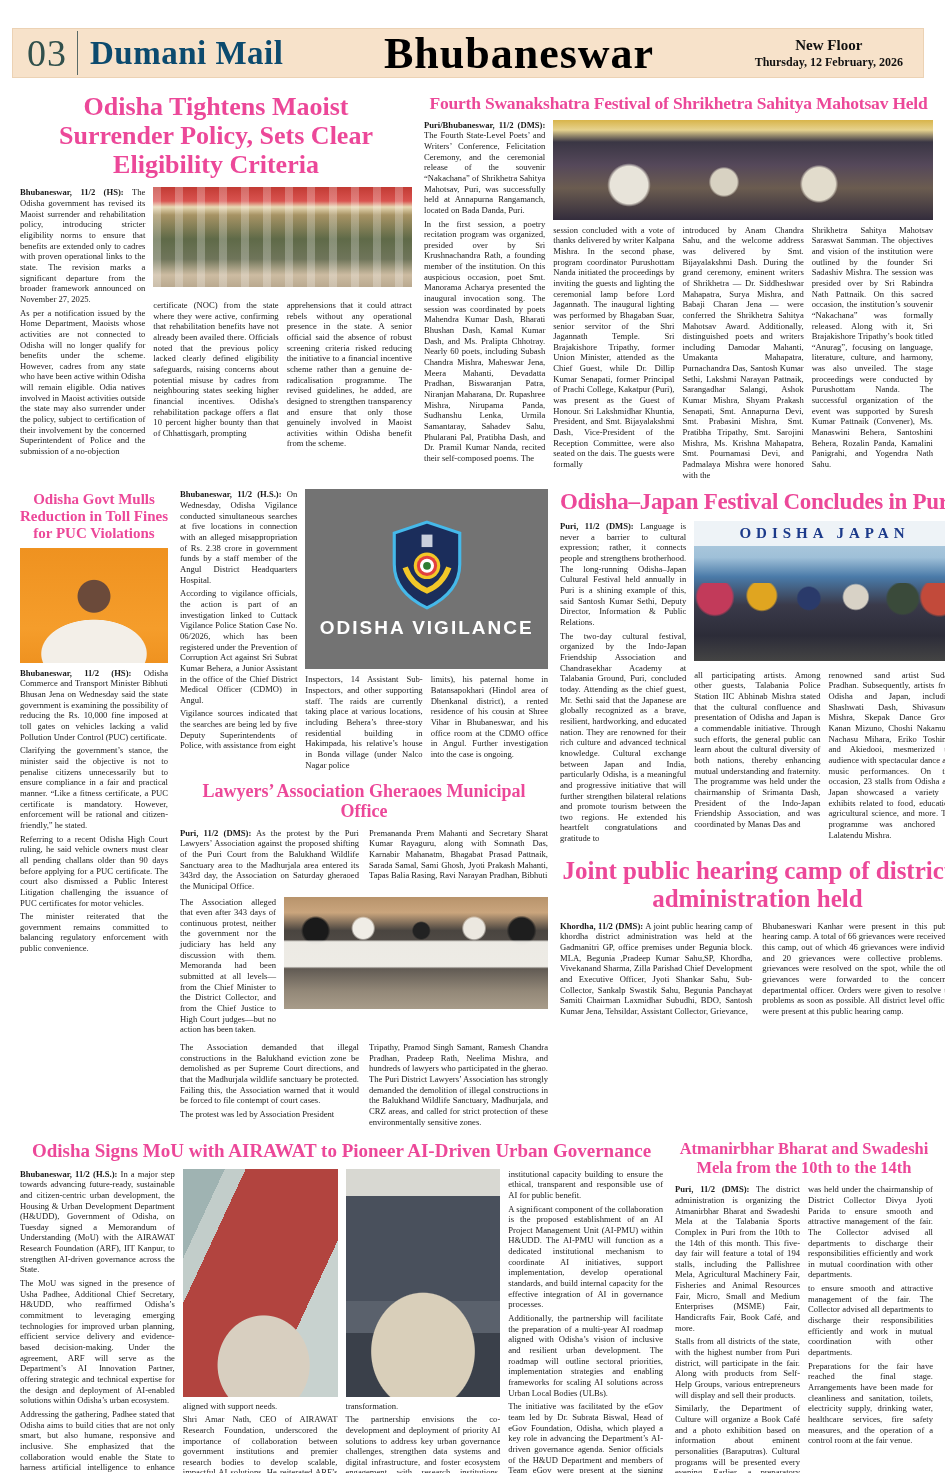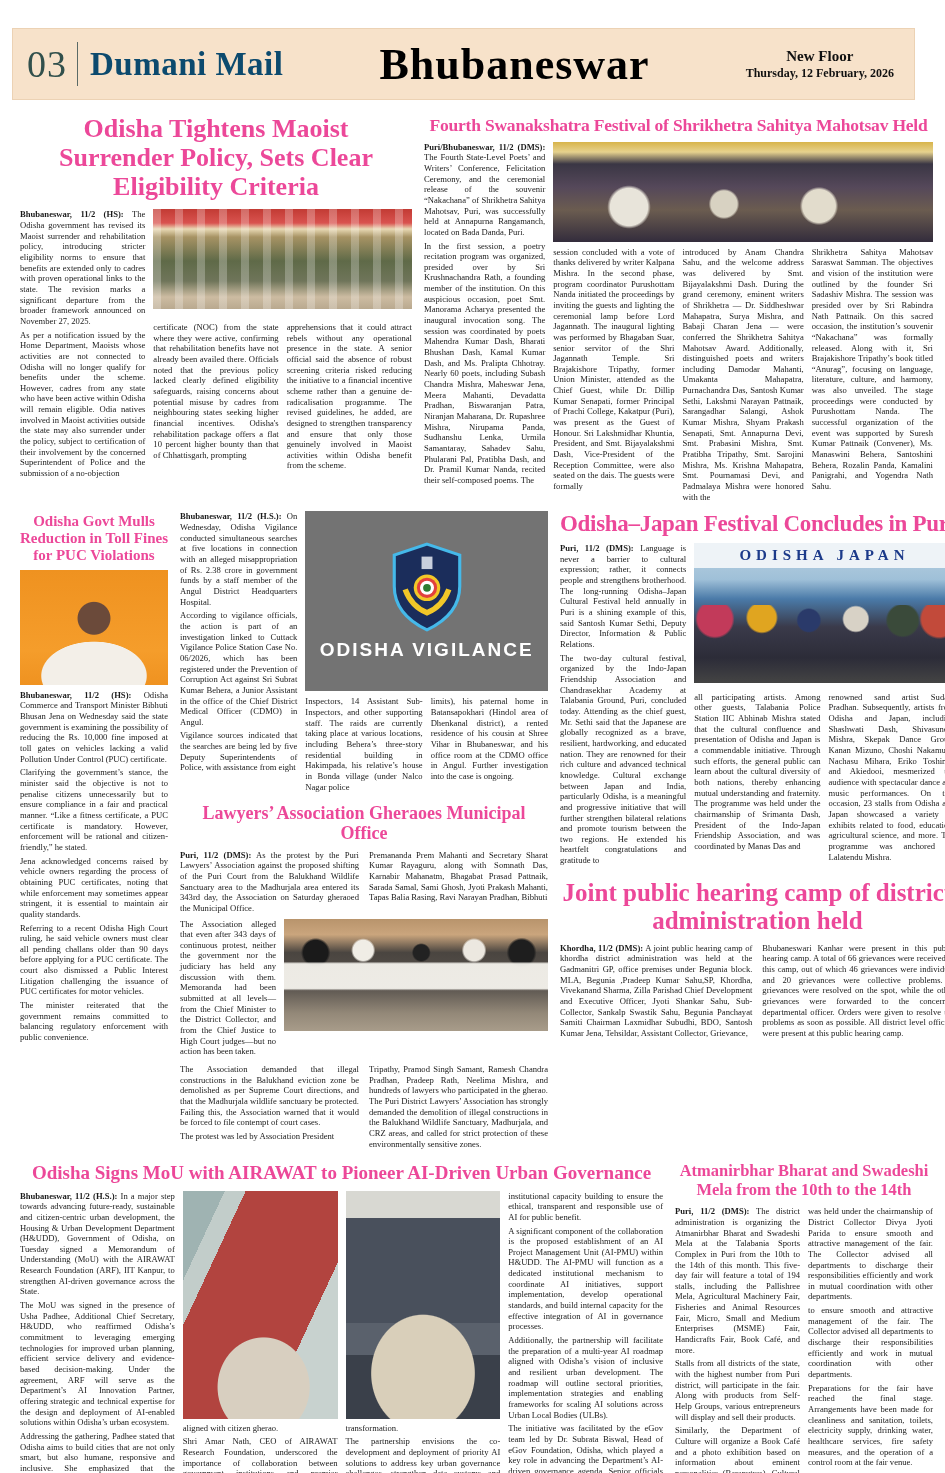--- a/index.html
+++ b/index.html
@@ -3,21 +3,21 @@
 <meta charset="utf-8">
 <style>
   * { margin:0; padding:0; box-sizing:border-box; }
   html,body { background:#ffffff; }
   body {
     width:945px; min-height:1473px; margin:0 auto; position:relative;
     font-family:"Liberation Serif", serif; color:#111;
   }
   
   .masthead-band {
-    margin:28px 30px 6px 12px; height:72px; background:#f7e2ca;
+    margin:28px 21px 6px 12px; height:50px; background:#f7e2ca;
     border:1px solid #ecd2b4; display:flex; align-items:center; padding:0 14px;
   }
   .pageno { font-size:38px; color:#31504c; font-weight:400; letter-spacing:1px; }
   .mast-divider { width:1px; height:44px; background:#5a6a66; margin:0 12px 0 10px; }
   .mast-title { font-size:33px; font-weight:bold; color:#0c4a6e; letter-spacing:.5px; }
   .edition { flex:1; text-align:center; font-size:44px; font-weight:bold; color:#000000; letter-spacing:1px; }
   .issue-block { text-align:center; line-height:1.25; padding-right:6px; }
   .issue-city { font-weight:bold; font-size:15px; }
   .issue-date { font-weight:bold; font-size:12px; }
 
@@ -176,21 +176,20 @@
     </div>
   </div>
 
   <div class="band2">
 
     <div>
       <h2 class="hl a3-hl">Odisha Govt Mulls Reduction in Toll Fines for PUC Violations</h2>
       <div class="ph a3-photo"></div>
       <p class="b"><span class="dl">Bhubaneswar, 11/2 (HS):</span> <span>Odisha Commerce and Transport Minister Bibhuti Bhusan Jena on Wednesday said the state government is examining the possibility of reducing the Rs. 10,000 fine imposed at toll gates on vehicles lacking a valid Pollution Under Control (PUC) certificate.</span></p>
       <p class="b">Clarifying the government’s stance, the minister said the objective is not to penalise citizens unnecessarily but to ensure compliance in a fair and practical manner. “Like a fitness certificate, a PUC certificate is mandatory. However, enforcement will be rational and citizen-friendly,” he stated.</p>
-      <p class="b">Jena acknowledged concerns raised by vehicle owners regarding the process of obtaining PUC certificates, noting that while enforcement may sometimes appear stringent, it is essential to maintain air quality standards.</p>
       <p class="b">Referring to a recent Odisha High Court ruling, he said vehicle owners must clear all pending challans older than 90 days before applying for a PUC certificate. The court also dismissed a Public Interest Litigation challenging the issuance of PUC certificates for motor vehicles.</p>
       <p class="b">The minister reiterated that the government remains committed to balancing regulatory enforcement with public convenience.</p>
     </div>
 
     <div>
       <div>
         <div class="a4-grid">
           <div class="a4-col1">
             <p class="b"><span class="dl">Bhubaneswar, 11/2 (H.S.):</span> <span>On Wednesday, Odisha Vigilance conducted simultaneous searches at five locations in connection with an alleged misappropriation of Rs. 2.38 crore in government funds by a staff member of the Angul District Headquarters Hospital.</span></p>
             <p class="b">According to vigilance officials, the action is part of an investigation linked to Cuttack Vigilance Police Station Case No. 06/2026, which has been registered under the Prevention of Corruption Act against Sri Subrat Kumar Behera, a Junior Assistant in the office of the Chief District Medical Officer (CDMO) in Angul.</p>
@@ -265,21 +264,21 @@
     <div>
       <h1 class="hl a8-hl">Odisha Signs MoU with AIRAWAT to Pioneer AI-Driven Urban Governance</h1>
       <div class="a8-grid">
         <div>
           <p class="b"><span class="dl">Bhubaneswar, 11/2 (H.S.):</span> <span>In a major step towards advancing future-ready, sustainable and citizen-centric urban development, the Housing &amp; Urban Development Department (H&amp;UDD), Government of Odisha, on Tuesday signed a Memorandum of Understanding (MoU) with the AIRAWAT Research Foundation (ARF), IIT Kanpur, to strengthen AI-driven governance across the State.</span></p>
           <p class="b">The MoU was signed in the presence of Usha Padhee, Additional Chief Secretary, H&amp;UDD, who reaffirmed Odisha’s commitment to leveraging emerging technologies for improved urban planning, efficient service delivery and evidence-based decision-making. Under the agreement, ARF will serve as the Department’s AI Innovation Partner, offering strategic and technical expertise for the design and deployment of AI-enabled solutions within Odisha’s urban ecosystem.</p>
           <p class="b">Addressing the gathering, Padhee stated that Odisha aims to build cities that are not only smart, but also humane, responsive and inclusive. She emphasized that the collaboration would enable the State to harness artificial intelligence to enhance urban services, strengthen governance frameworks, and ensure data-driven, transparent decision-making</p>
         </div>
         <div>
           <div class="ph a8-photo1"></div>
-          <p class="b">aligned with citizen gherao.</p>
+          <p class="b">aligned with support needs.</p>
           <p class="b">Shri Amar Nath, CEO of AIRAWAT Research Foundation, underscored the importance of collaboration between government institutions and premier research bodies to develop scalable, impactful AI solutions. He reiterated ARF’s commitment to supporting Odisha in building responsible and governance-ready AI applications for urban</p>
         </div>
         <div>
           <div class="ph a8-photo2"></div>
           <p class="b">transformation.</p>
           <p class="b">The partnership envisions the co-development and deployment of priority AI solutions to address key urban governance challenges, strengthen data systems and digital infrastructure, and foster ecosystem engagement with research institutions, startups and technology partners. The MoU also highlights knowledge-sharing and</p>
         </div>
         <div>
           <p class="b">institutional capacity building to ensure the ethical, transparent and responsible use of AI for public benefit.</p>
           <p class="b">A significant component of the collaboration is the proposed establishment of an AI Project Management Unit (AI-PMU) within H&amp;UDD. The AI-PMU will function as a dedicated institutional mechanism to coordinate AI initiatives, support implementation, develop operational standards, and build internal capacity for the effective integration of AI in governance processes.</p>

